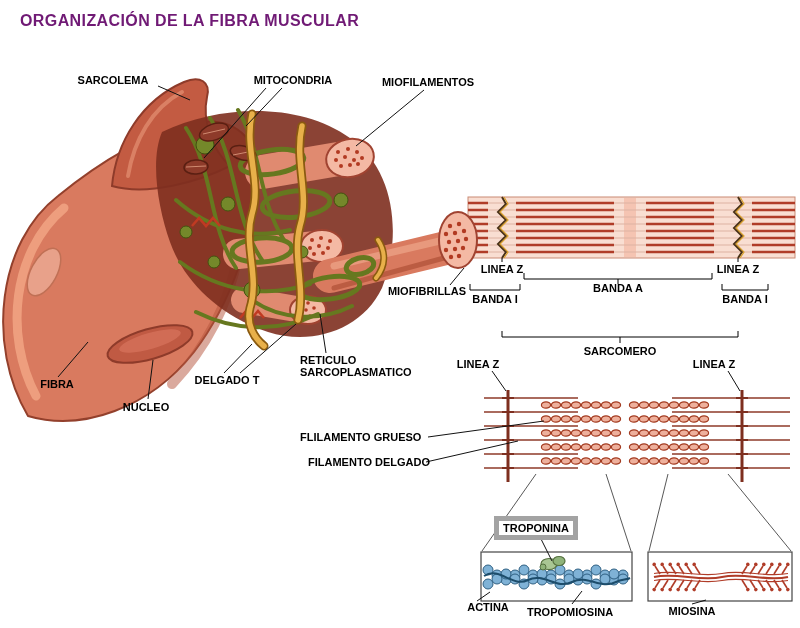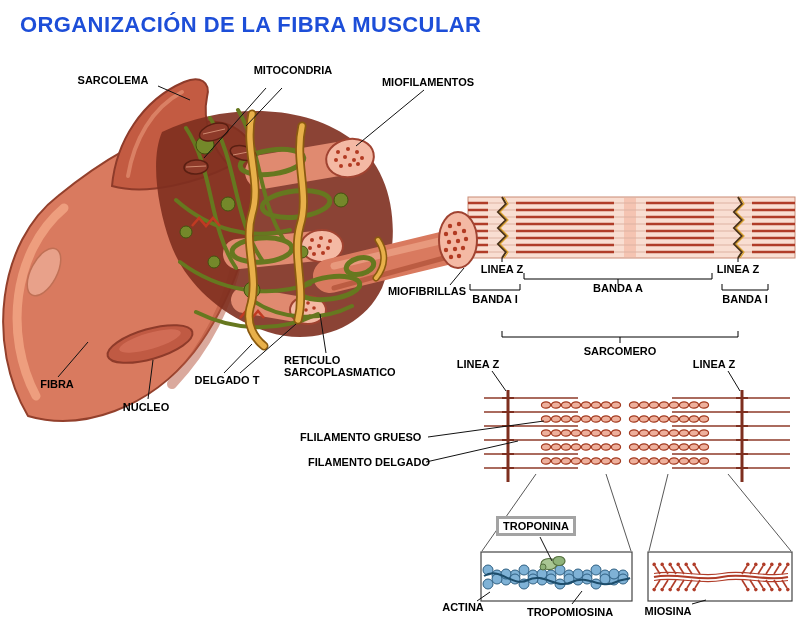--- a/index.html
+++ b/index.html
@@ -1,24 +1,24 @@
 <!DOCTYPE html>
 <html><head>
 <meta charset="utf-8">
 <style>
   *{margin:0;padding:0;box-sizing:border-box}
   html,body{background:#fff}
   body{font-family:"Liberation Sans",sans-serif}
   .canvas{position:relative;width:800px;height:628px;background:#fff;overflow:hidden}
   .art{position:absolute;left:0;top:0}
-  .title{position:absolute;left:20px;top:12px;font-size:22px;font-weight:bold;color:#1d4ed8;letter-spacing:.4px;white-space:nowrap}
+  .title{position:absolute;left:20px;top:12px;font-size:16px;font-weight:bold;color:#701a75;letter-spacing:.4px;white-space:nowrap}
   .lbl{position:absolute;font-size:11px;font-weight:bold;color:#000;white-space:nowrap;line-height:12px}
   .lbl.c{transform:translateX(-50%)}
   .wrap2{white-space:normal;width:128px}
-  .boxed{border:3px solid #a3a3a3;background:#fff;padding:1px 4px}
+  .boxed{border:5px solid #a3a3a3;background:#fff;padding:1px 4px}
 </style>
 </head>
 <body>
 
 <div class="canvas">
 
 <svg class="art" width="800" height="628" viewBox="0 0 800 628">
   <defs>
     <g id="chain" fill="#eeb09c" stroke="#a33c22" stroke-width="1.2">
       <ellipse cx="0" cy="0" rx="4.6" ry="3.2"></ellipse>
@@ -298,38 +298,38 @@
     <line x1="540" y1="537" x2="552" y2="561"></line>
     <line x1="477" y1="601" x2="490" y2="592"></line>
     <line x1="572" y1="604" x2="582" y2="591"></line>
     <line x1="692" y1="604" x2="706" y2="600"></line>
   </g>
 </svg>
 
 <div class="title">ORGANIZACIÓN DE LA FIBRA MUSCULAR</div>
 
 <div class="lbl c" style="left:113px;top:74px">SARCOLEMA</div>
-<div class="lbl c" style="left:293px;top:64px">MITOCONDRIA</div>
+<div class="lbl c" style="left:293px;top:74px">MITOCONDRIA</div>
 <div class="lbl c" style="left:428px;top:76px">MIOFILAMENTOS</div>
 <div class="lbl c" style="left:427px;top:285px">MIOFIBRILLAS</div>
 <div class="lbl c" style="left:57px;top:378px">FIBRA</div>
 <div class="lbl c" style="left:146px;top:401px">NUCLEO</div>
 <div class="lbl c" style="left:227px;top:374px">DELGADO T</div>
-<div class="lbl wrap2" style="left:284px;top:354px">RETICULO SARCOPLASMATICO</div>
+<div class="lbl wrap2" style="left:300px;top:354px">RETICULO SARCOPLASMATICO</div>
 
 <div class="lbl c" style="left:502px;top:263px">LINEA Z</div>
 <div class="lbl c" style="left:738px;top:263px">LINEA Z</div>
 <div class="lbl c" style="left:495px;top:293px">BANDA I</div>
 <div class="lbl c" style="left:618px;top:282px">BANDA A</div>
 <div class="lbl c" style="left:745px;top:293px">BANDA I</div>
 <div class="lbl c" style="left:620px;top:345px">SARCOMERO</div>
 
 <div class="lbl c" style="left:478px;top:358px">LINEA Z</div>
 <div class="lbl c" style="left:714px;top:358px">LINEA Z</div>
 <div class="lbl" style="left:300px;top:431px">FLILAMENTO GRUESO</div>
 <div class="lbl" style="left:308px;top:456px">FILAMENTO DELGADO</div>
 
 <div class="lbl c boxed" style="left:536px;top:516px">TROPONINA</div>
-<div class="lbl c" style="left:463px;top:601px">ACTINA</div>
+<div class="lbl c" style="left:488px;top:601px">ACTINA</div>
 <div class="lbl c" style="left:570px;top:606px">TROPOMIOSINA</div>
-<div class="lbl c" style="left:668px;top:605px">MIOSINA</div>
+<div class="lbl c" style="left:692px;top:605px">MIOSINA</div>
 
 </div>
 
 </body></html>

